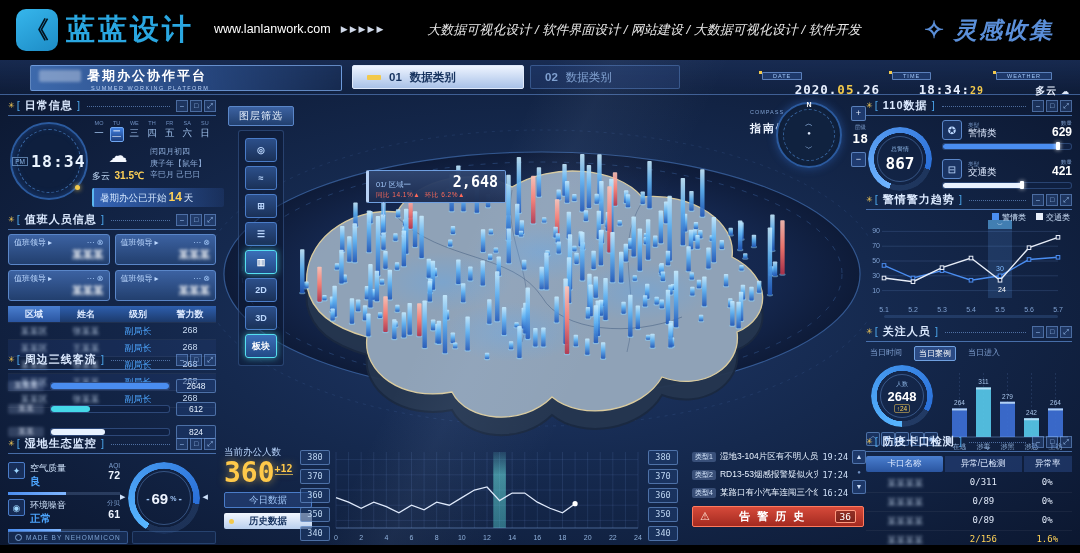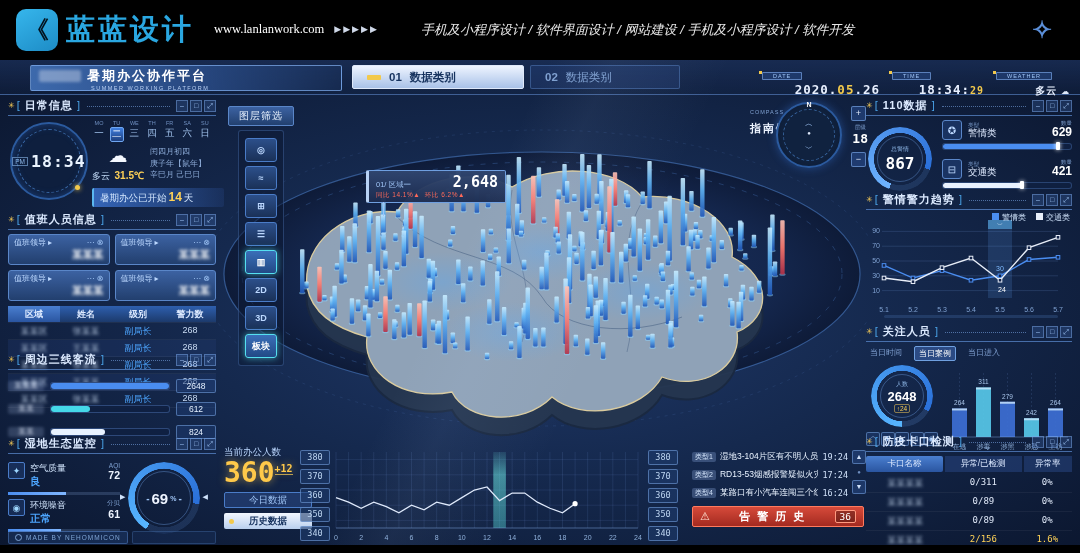--- a/index.html
+++ b/index.html
@@ -6,21 +6,21 @@
   .stage{position:relative;width:1080px;height:553px;overflow:hidden;background:#000;
          font-family:"Liberation Sans",sans-serif;-webkit-font-smoothing:antialiased;}
 
   
   .banner{position:absolute;top:0;left:0;width:1080px;height:60px;background:#000;display:flex;align-items:center;}
   .logo-wrap{display:flex;align-items:center;gap:8px;margin-left:16px;}
   .logo-icon{width:42px;height:42px;border-radius:10px;background:linear-gradient(150deg,#36b6ec,#1d8cc6);
              display:flex;align-items:center;justify-content:center;color:#02131f;font-size:24px;font-weight:900;}
   .logo-text{color:#2aa7e1;font-size:29px;font-weight:800;letter-spacing:3px;}
   .banner-info{margin-left:20px;color:#fff;font-size:12.5px;line-height:1.55;}
-  .banner-info .row1{display:flex;align-items:center;gap:10px;font-family:Liberation Serif, serif;}
+  .banner-info .row1{display:flex;align-items:center;gap:10px;}
   .banner-info .arrows{font-size:9px;color:#cfd8e8;letter-spacing:2px;}
   .banner-info .row2 span{margin-right:6px;}
   .services{color:#e8e8e8;font-style:italic;font-size:13px;margin-left:42px;white-space:nowrap;}
   .collect{margin-left:auto;margin-right:26px;display:flex;align-items:center;gap:8px;
            color:#5b8fd9;font-size:23px;font-weight:800;font-style:italic;letter-spacing:2px;}
   .collect .c-icon{font-style:normal;font-size:24px;color:#5b8fd9;}
 
   
   .dash{position:absolute;top:60px;left:0;width:1080px;height:485px;
         background:radial-gradient(ellipse at 50% 52%,#20396a 0%,#15294e 45%,#0b162e 100%);overflow:hidden;}
@@ -306,23 +306,24 @@
     <div class="logo-wrap">
       <div class="logo-icon">《</div>
       <div class="logo-text">蓝蓝设计</div>
     </div>
     <div class="banner-info">
       <div class="row1">
         <span>www.lanlanwork.com</span>
         <span class="arrows">▶▶▶▶▶</span>
       </div>
     </div>
-    <div class="services">手机及小程序设计 / 软件界面设计 / 网站建设 / 手机及小程序设计 / 软件开发</div>
+    <div class="services">大数据可视化设计 / 软件界面设计 / 网站建设 / 大数据可视化设计 / 软件开发</div>
     <div class="collect">
       <span class="c-icon">✧</span>
+      <span>灵感收集</span>
     </div>
   </div>
 
   <div class="dash">
     <svg id="map-svg" width="656" height="374">
         <defs>
           <linearGradient id="gBar" x1="0" y1="0" x2="0" y2="1">
             <stop offset="0%" stop-color="#c8ecff"></stop>
             <stop offset="45%" stop-color="#5fb4f5"></stop>
             <stop offset="100%" stop-color="#1e55b8"></stop>

